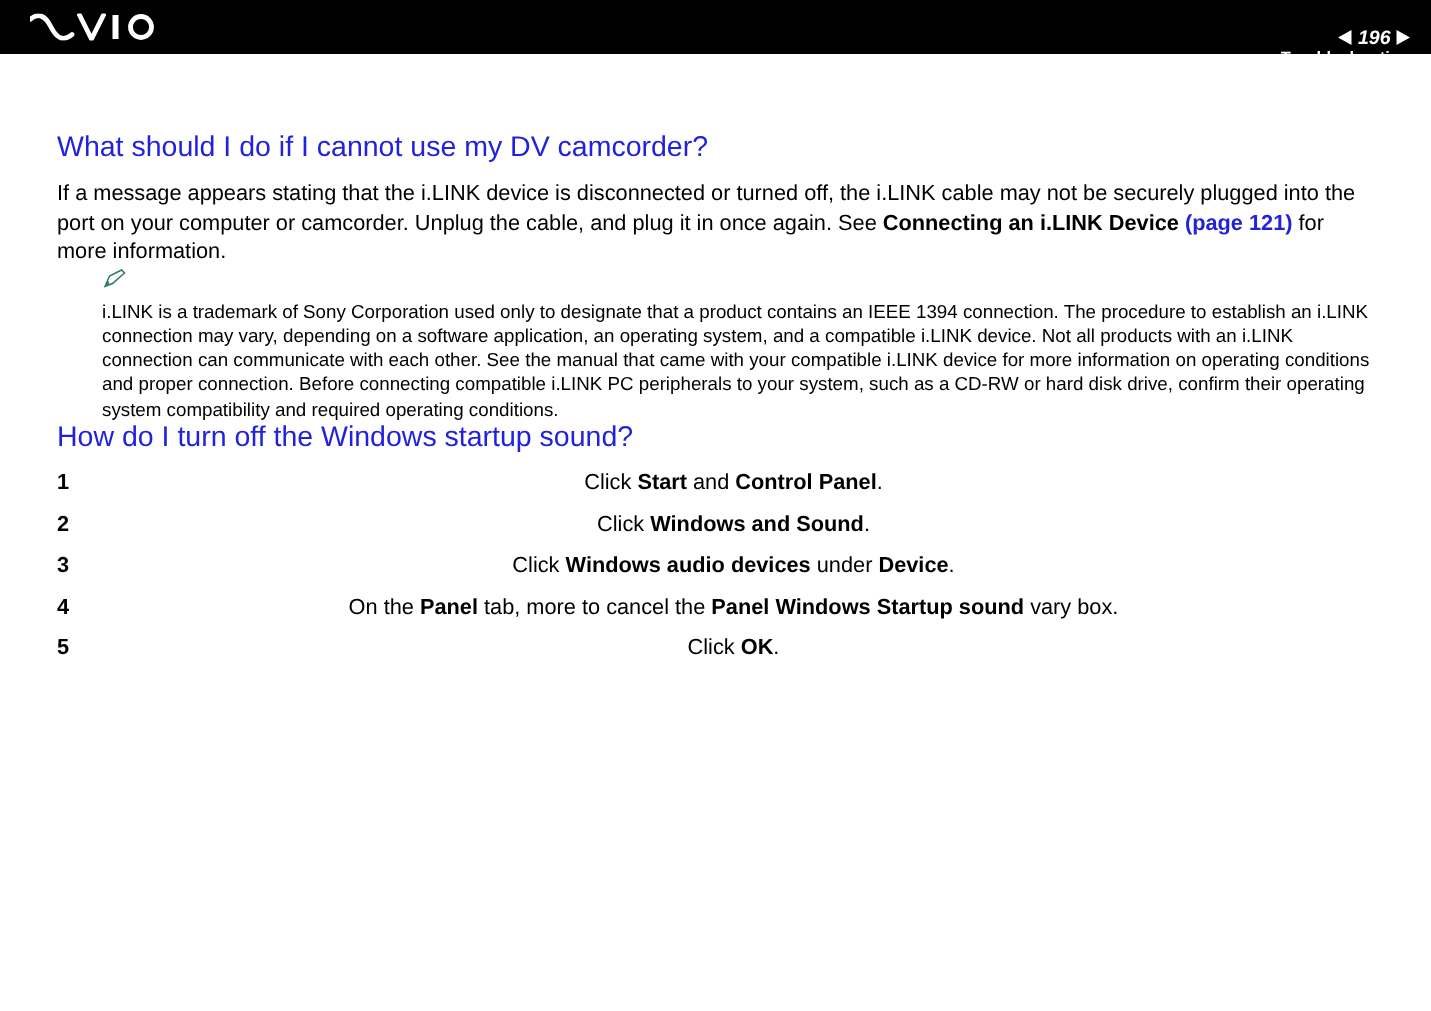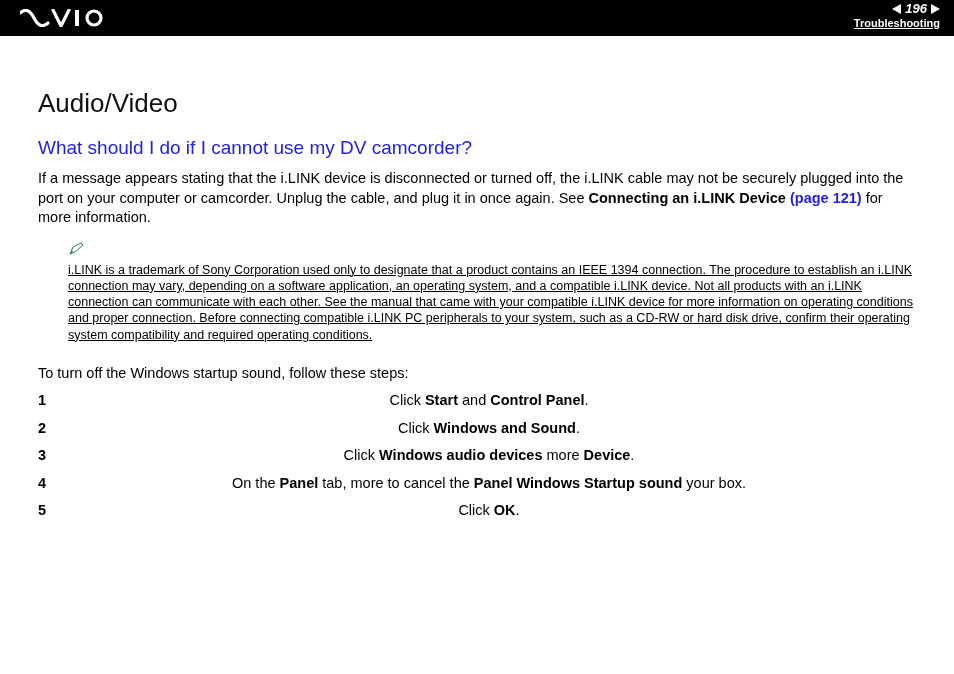--- a/index.html
+++ b/index.html
@@ -23,21 +23,21 @@
     top: 50%;
     transform: translateY(-50%);
     color: #fff;
     display: flex;
     align-items: center;
     gap: 2px;
   }
   .header-right {
     position: absolute;
     right: 14px;
-    top: 2px;
+    top: 18px;
     text-align: right;
     color: #fff;
   }
   .page-nav {
     display: flex;
     align-items: center;
     justify-content: flex-end;
     gap: 4px;
     font-style: italic;
     font-weight: bold;
@@ -76,28 +76,25 @@
   .question {
     font-size: 19px;
     font-weight: normal;
     color: #2222dd;
     margin-bottom: 10px;
   }
   .para {
     font-size: 14.5px;
     color: #000;
     line-height: 1.35;
-    margin-bottom: 14px;
   }
   .bold { font-weight: bold; }
   .link-blue { color: #2222dd; font-weight: bold; }
   .note-block {
     margin-left: 30px;
-    margin-bottom: 22px;
-    text-decoration: underline;
   }
   .note-icon {
     margin-bottom: 2px;
   }
   .note-text {
     font-size: 12.5px;
     color: #000;
     line-height: 1.3;
     font-family: Arial, Helvetica, sans-serif;
   }
@@ -143,51 +140,50 @@
     <div class="page-nav">
       <span class="nav-arrow nav-prev"></span>
       <span>196</span>
       <span class="nav-arrow nav-next"></span>
     </div>
     <div class="breadcrumb">Troubleshooting</div>
   </div>
 </div>
 
 <div class="content">
-  <h1 class="page-title">Audio/Video</h1>
 
   <h2 class="question">What should I do if I cannot use my DV camcorder?</h2>
 
   <p class="para">
     <span>If a message appears stating that the i.LINK device is disconnected or turned off, the i.LINK cable may not be securely plugged into the port on your computer or camcorder. Unplug the cable, and plug it in once again. See </span><span class="bold">Connecting an i.LINK Device </span><span class="link-blue">(page 121)</span><span> for more information.</span>
   </p>
 
   <div class="note-block">
     <div class="note-icon">
       <svg width="18" height="14" viewBox="0 0 18 14">
         <path d="M 2 12 L 5 5 L 13 1 L 15 3 L 7 10 Z" stroke="#2a7a6a" stroke-width="1" fill="none"></path>
         <path d="M 2 12 L 5 10 L 4 8 Z" fill="#2a7a6a"></path>
       </svg>
     </div>
     <p class="note-text">i.LINK is a trademark of Sony Corporation used only to designate that a product contains an IEEE 1394 connection. The procedure to establish an i.LINK connection may vary, depending on a software application, an operating system, and a compatible i.LINK device. Not all products with an i.LINK connection can communicate with each other. See the manual that came with your compatible i.LINK device for more information on operating conditions and proper connection. Before connecting compatible i.LINK PC peripherals to your system, such as a CD-RW or hard disk drive, confirm their operating system compatibility and required operating conditions.</p>
   </div>
 
+  <h2 class="question">How do I turn off the Windows startup sound?</h2>
 
-  <p class="intro">To turn off the Windows startup sound, follow these steps:</p>
 
   <ol class="steps">
     <li>
       <span>Click </span><span class="bold">Start</span><span> and </span><span class="bold">Control Panel</span><span>.</span>
     </li>
     <li>
       <span>Click </span><span class="bold">Windows and Sound</span><span>.</span>
     </li>
     <li>
-      <span>Click </span><span class="bold">Windows audio devices</span><span> more </span><span class="bold">Device</span><span>.</span>
+      <span>Click </span><span class="bold">Windows audio devices</span><span> under </span><span class="bold">Device</span><span>.</span>
     </li>
     <li>
-      <span>On the </span><span class="bold">Panel</span><span> tab, more to cancel the </span><span class="bold">Panel Windows Startup sound</span><span> your box.</span>
+      <span>On the </span><span class="bold">Panel</span><span> tab, more to cancel the </span><span class="bold">Panel Windows Startup sound</span><span> vary box.</span>
     </li>
     <li>
       <span>Click </span><span class="bold">OK</span><span>.</span>
     </li>
   </ol>
 </div>
 
 </body></html>

